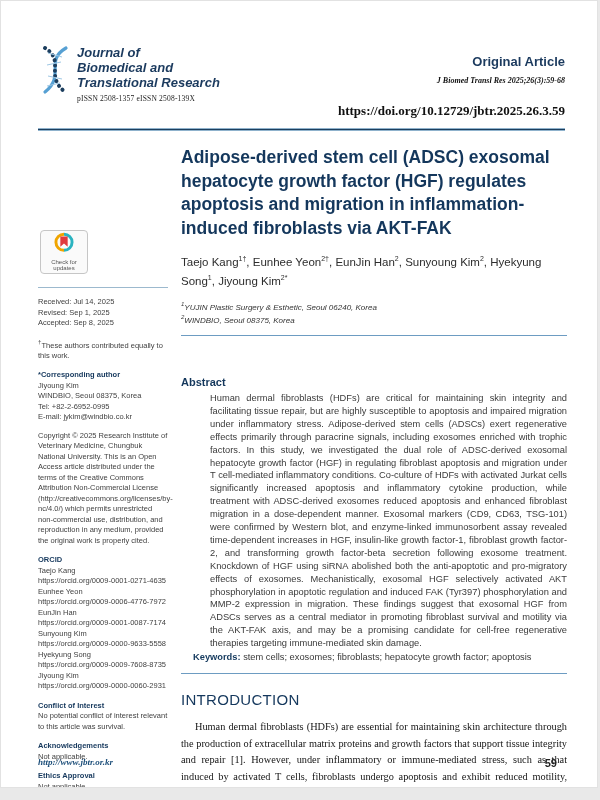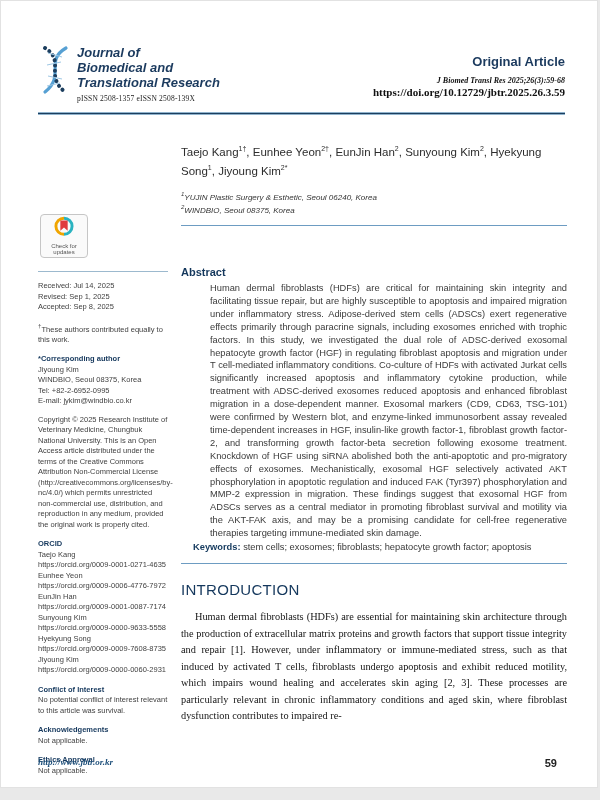--- a/index.html
+++ b/index.html
@@ -30,22 +30,22 @@
     font-family: "Liberation Serif", serif;
     font-size: 7.5px; color: #222; margin-top: 4px; letter-spacing: 0.2px;
   }
   .header-right { text-align: right; padding-top: 9px; }
   .article-type { font-size: 13px; font-weight: bold; color: #1b3a5e; }
   .cite {
     font-size: 8px; font-family: "Liberation Serif", serif;
     font-style: italic; font-weight: bold; margin-top: 7px; color: #111;
   }
   .doi {
-    font-size: 11px; font-family: "Liberation Serif", serif;
-    font-weight: bold; margin-top: 1px; color: #111;
+    font-size: 13px; font-family: "Liberation Serif", serif;
+    font-weight: bold; margin-top: 18px; color: #111;
   }
   .header-rule {
     margin-top: 9px; height: 3px; background: #1c3e5e;
     border-top: 1px solid #8fb2cc; border-bottom: 1px solid #8fb2cc;
   }
   
   .columns { display: flex; margin-top: 15px; }
   .sidebar { width: 130px; flex: none; font-size: 7.5px; line-height: 10.5px; color: #3f3f3f; }
   .main { margin-left: 13px; width: 386px; flex: none; }
   
@@ -193,20 +193,26 @@
 
       <div class="sb-h">Acknowledgements</div>
       <div>Not applicable.</div>
 
       <div class="sb-h">Ethics Approval</div>
       <div>Not applicable.</div>
     </div>
 
     <div class="main">
 
+      <h1>
+        <div class="title-line">Adipose-derived stem cell (ADSC) exosomal</div>
+        <div class="title-line">hepatocyte growth factor (HGF) regulates</div>
+        <div class="title-line">apoptosis and migration in inflammation-</div>
+        <div class="title-line">induced fibroblasts via AKT-FAK</div>
+      </h1>
 
       <div class="authors">
         <span class="au"><span>Taejo Kang</span><sup>1†</sup></span><span class="au"><span>Eunhee Yeon</span><sup>2†</sup></span><span class="au"><span>EunJin Han</span><sup>2</sup></span><span class="au"><span>Sunyoung Kim</span><sup>2</sup></span><span class="au"><span>Hyekyung Song</span><sup>1</sup></span><span class="au"><span>Jiyoung Kim</span><sup>2*</sup></span>
       </div>
 
       <div class="affils">
         <div><sup>1</sup><span>YUJIN Plastic Surgery &amp; Esthetic, Seoul 06240, Korea</span></div>
         <div><sup>2</sup><span>WINDBIO, Seoul 08375, Korea</span></div>
       </div>
 

